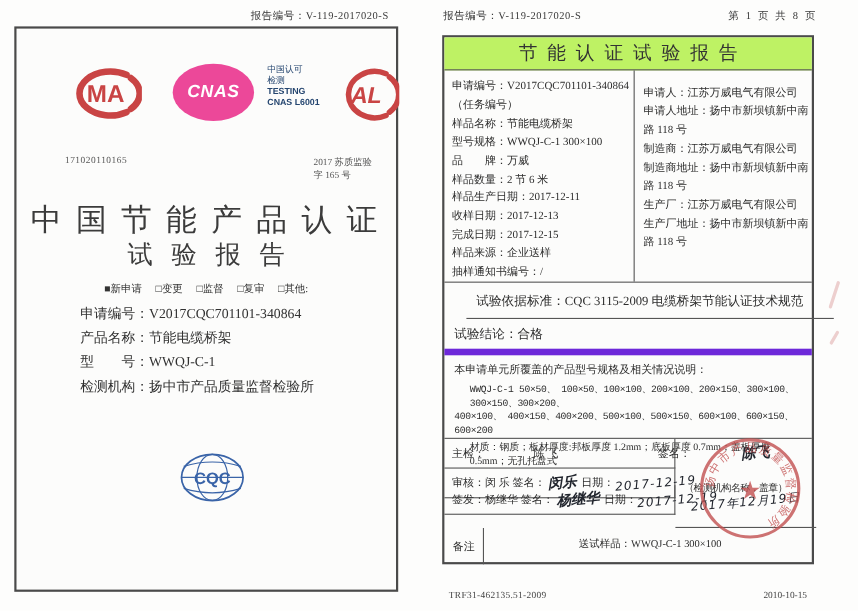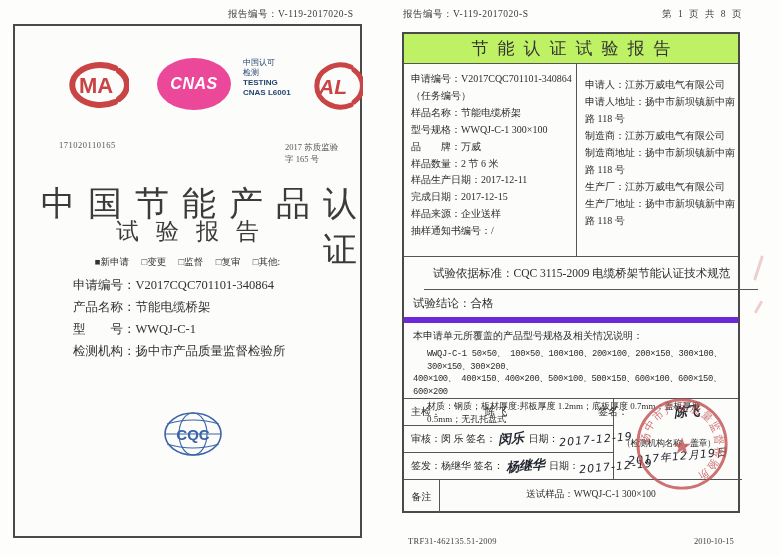--- a/index.html
+++ b/index.html
@@ -22,22 +22,22 @@
     display:flex; align-items:center; justify-content:center; }
   .cnas-ellipse span { color:#fff; font-weight:bold; font-style:italic; font-size:16px;
     font-family:"Liberation Sans",sans-serif; letter-spacing:.5px; }
   .cnas-side { left:198px; top:0px; font-family:"Liberation Sans",sans-serif;
     font-size:8px; line-height:10px; color:#24456f; }
   .cnas-side .b { font-weight:bold; }
   .cal-wrap { left:258px; top:2px; }
   .logo-num { left:14px; top:82px; font-size:8.5px; color:#555; letter-spacing:.5px; }
   .cal-caption { left:240px; top:84px; font-size:8.5px; color:#555; }
 
-  .lp-title1 { left:0; top:155px; width:100%; text-align:right; font-size:34px;
-    letter-spacing:13px; color:#3b3b3b; text-indent:13px;margin-left:10px; }
+  .lp-title1 { left:0; top:155px; width:100%; text-align:left; font-size:28px;
+    letter-spacing:13px; color:#3b3b3b; text-indent:13px; }
   .lp-title2 { left:0; top:190px; width:100%; text-align:center; font-size:23px;
     letter-spacing:17px; color:#3b3b3b; text-indent:17px; }
   .lp-checks { left:0; top:230px; width:100%; text-align:center; font-size:9.5px; color:#333; }
   .lp-checks .cb { margin:0 5px; }
   .lp-fields { left:58px; top:248px; font-size:12.5px; color:#303030; line-height:22px; }
   .cqc-wrap { left:148px; top:384px; }
 
   
   .rp-report { left:403px; top:8px; font-size:9.5px; color:#3a3a3a; letter-spacing:.5px; }
   .rp-pageno { left:662px; top:8px; font-size:9.5px; color:#3a3a3a; letter-spacing:2px; }
@@ -57,21 +57,21 @@
     display:flex; align-items:center; padding-left:9px; font-size:11.5px; color:#2c2c2c; }
   .rt-coverage { left:0; top:289px; width:100%; height:76px; border-bottom:1px solid #555;
     padding:6px 6px 0 9px; font-size:10px; color:#2c2c2c; }
   .rt-coverage .models { margin-top:5px; font-size:8.8px; line-height:12.5px;
     font-family:"Liberation Mono","DejaVu Sans Mono",monospace; letter-spacing:-0.3px; }
   .rt-coverage .models .ind { padding-left:14px; }
   .rt-coverage .mat { font-size:9px; margin-top:2px; padding-left:14px; }
 
   .sig-row { left:0; width:210px; height:27px; border-bottom:1px solid #555; border-right:1px solid #555;
     display:flex; align-items:center; padding-left:7px; font-size:10px; color:#2c2c2c; white-space:nowrap; }
-  .sig-r1 { top:365px;gap:44px; } .sig-r2 { top:392px; } .sig-r3 { top:419px; }
+  .sig-r1 { top:365px;gap:44px; } .sig-r2 { top:392px; } .sig-r3 { top:407px; }
   .stamp-cell { left:210px; top:365px; width:128px; height:81px; border-bottom:1px solid #555;
     font-size:9px; color:#2c2c2c; }
   .stamp-label { left:8px; top:38px; letter-spacing:-0.5px; }
   .stamp-date { left:14px; top:50px; }
   .rt-remark-label { left:0; top:446px; width:36px; height:33px; border-right:1px solid #555;
     display:flex; align-items:center; justify-content:center; font-size:10px; color:#2c2c2c; }
   .rt-remark-val { left:36px; top:446px; width:302px; height:33px;
     display:flex; align-items:flex-start; justify-content:center; padding-top:8px;
     font-size:9.5px; color:#2c2c2c; }
 
@@ -172,20 +172,21 @@
 
     <div class="abs rt-info">
       <div class="abs rt-info-left">
         <div><span>申请编号：</span><span>V2017CQC701101-340864</span></div>
         <div><span>（任务编号）</span><span></span></div>
         <div><span>样品名称：</span><span>节能电缆桥架</span></div>
         <div><span>型号规格：</span><span>WWQJ-C-1 300×100</span></div>
         <div><span>品　　牌：</span><span>万威</span></div>
         <div><span>样品数量：</span><span>2 节 6 米</span></div>
         <div><span>样品生产日期：</span><span>2017-12-11</span></div>
+        <div><span>收样日期：</span><span>2017-12-13</span></div>
         <div><span>完成日期：</span><span>2017-12-15</span></div>
         <div><span>样品来源：</span><span>企业送样</span></div>
         <div><span>抽样通知书编号：</span><span>/</span></div>
       </div>
       <div class="abs rt-info-right">
         <div><span>申请人：</span><span>江苏万威电气有限公司</span></div>
         <div><span>申请人地址：</span><span>扬中市新坝镇新中南路 118 号</span></div>
         <div><span>制造商：</span><span>江苏万威电气有限公司</span></div>
         <div><span>制造商地址：</span><span>扬中市新坝镇新中南路 118 号</span></div>
         <div><span>生产厂：</span><span>江苏万威电气有限公司</span></div>

